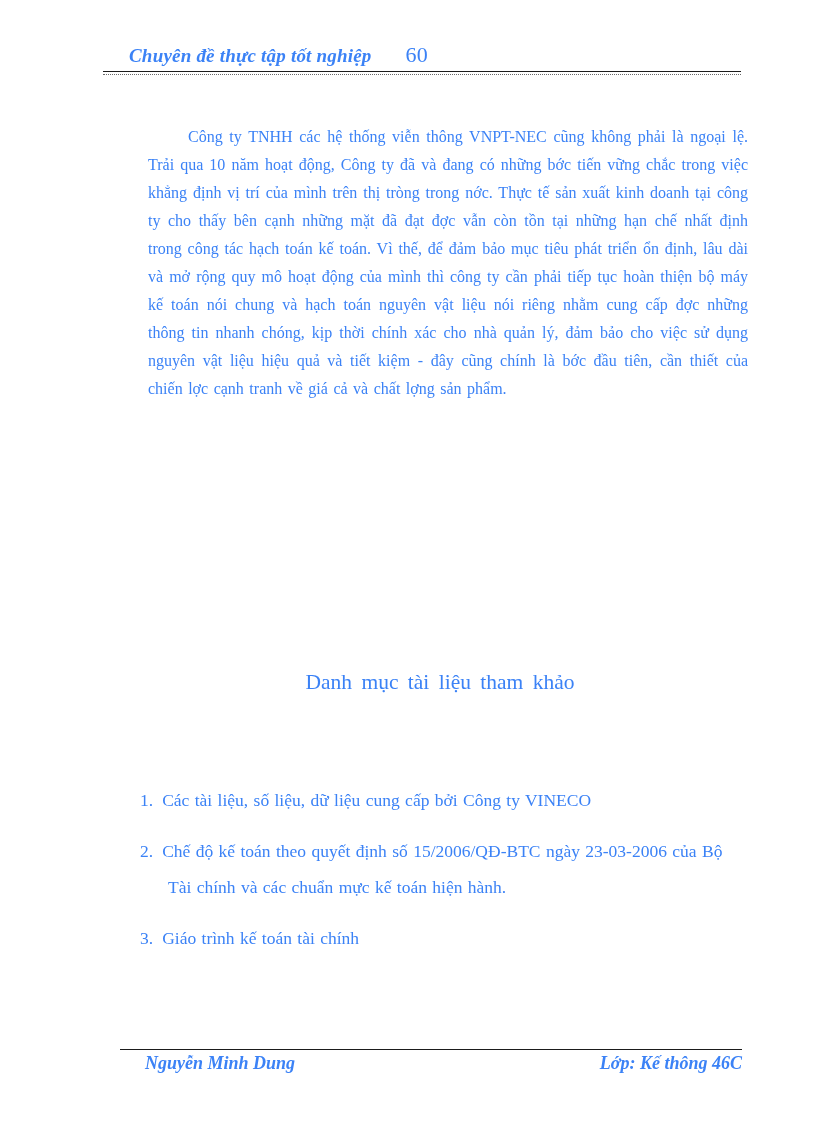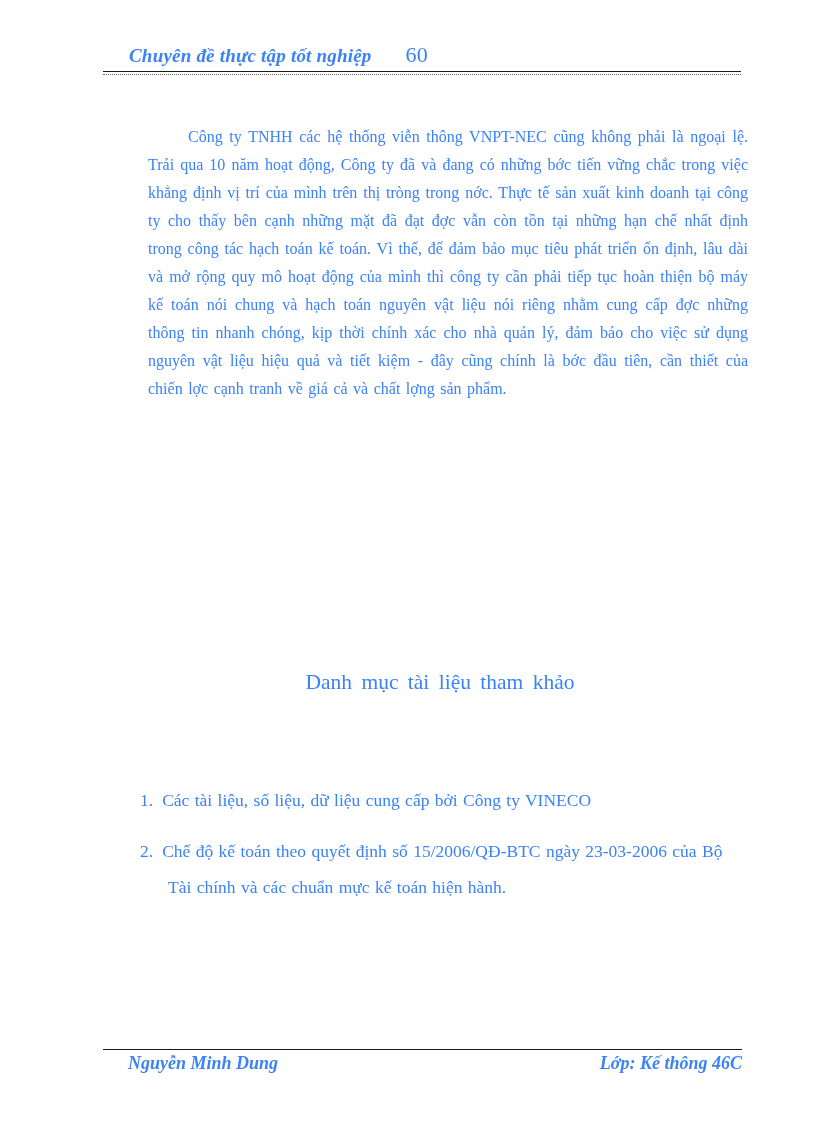--- a/index.html
+++ b/index.html
@@ -85,21 +85,21 @@
     word-spacing: 1px;
   }
   .ref-num {
     padding-right: 9px;
   }
 
   
   .footer {
     position: absolute;
     top: 1049px;
-    left: 103px;
+    left: 120px;
     right: 74px;
     border-top: 1.5px solid #1b1b1b;
   }
   .footer-row {
     display: flex;
     justify-content: space-between;
     align-items: baseline;
     padding-left: 25px;
     padding-top: 3px;
     font-weight: bold;
@@ -124,20 +124,23 @@
 
   <div class="ref-heading">Danh mục tài liệu tham khảo</div>
 
   <div class="ref-list">
     <div class="ref-item">
       <span class="ref-num">1.</span><span>Các tài liệu,  số liệu,  dữ liệu  cung cấp bởi Công ty VINECO</span>
     </div>
     <div class="ref-item">
       <span class="ref-num">2.</span><span>Chế độ kế toán theo quyết định số 15/2006/QĐ-BTC ngày 23-03-2006  của Bộ Tài chính và  các chuẩn mực kế toán hiện  hành.</span>
     </div>
+    <div class="ref-item">
+      <span class="ref-num">3.</span><span>Giáo trình kế toán tài chính</span>
+    </div>
   </div>
 
   <div class="footer">
     <div class="footer-row">
       <span>Nguyễn Minh Dung</span>
       <span>Lớp: Kế thông 46C</span>
     </div>
   </div>
 
 </div>

